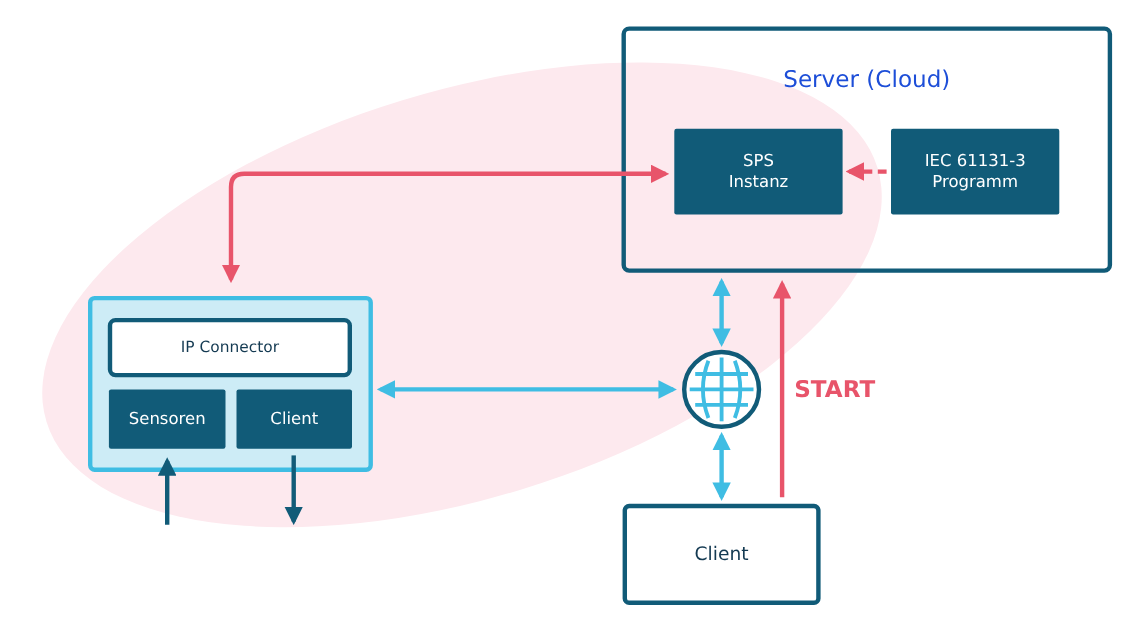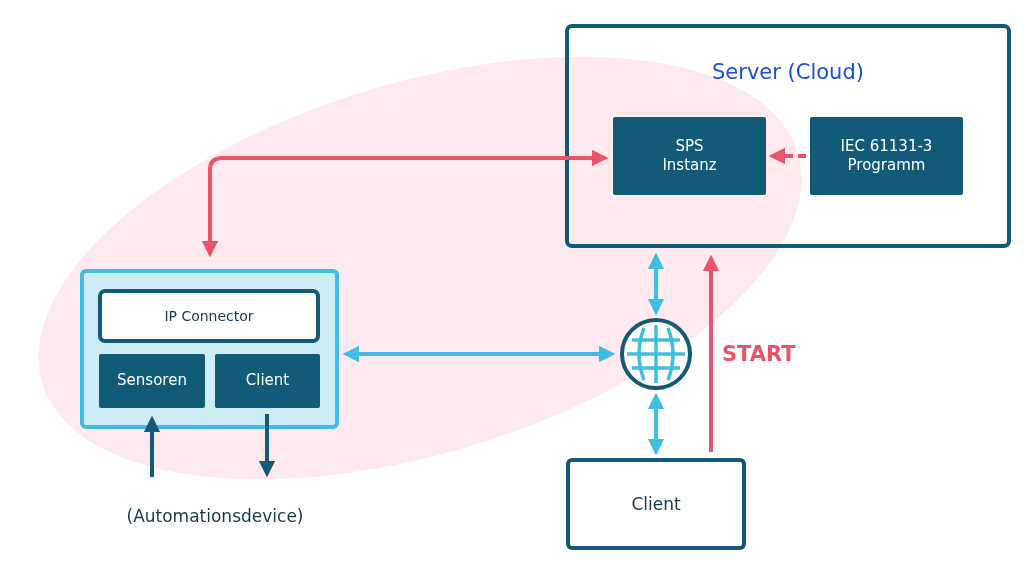--- a/index.html
+++ b/index.html
@@ -78,18 +78,17 @@
 <div class="lbl dark" style="left:810px;top:117px;width:153px;height:78px;flex-direction:column;">
   <span>IEC 61131-3</span>
   <span>Programm</span>
 </div>
 
 <div class="lbl plain" style="left:100px;top:291px;width:218px;height:50px;font-size:14px;">IP Connector</div>
 <div class="lbl dark" style="left:99px;top:354px;width:106px;height:54px;border-radius:11px;">Sensoren</div>
 <div class="lbl dark" style="left:215px;top:354px;width:105px;height:54px;">Client</div>
 
 <div class="lbl plain" style="left:90px;top:484px;width:250px;height:64px;flex-direction:column;">
-  <span>(Automationsdevice)</span>
 </div>
 
 <div class="lbl plain" style="left:568px;top:460px;width:176px;height:88px;">Client</div>
 
 <div class="lbl start" style="left:722px;top:338px;width:90px;height:34px;justify-content:flex-start;">START</div>
 
 </body></html>

